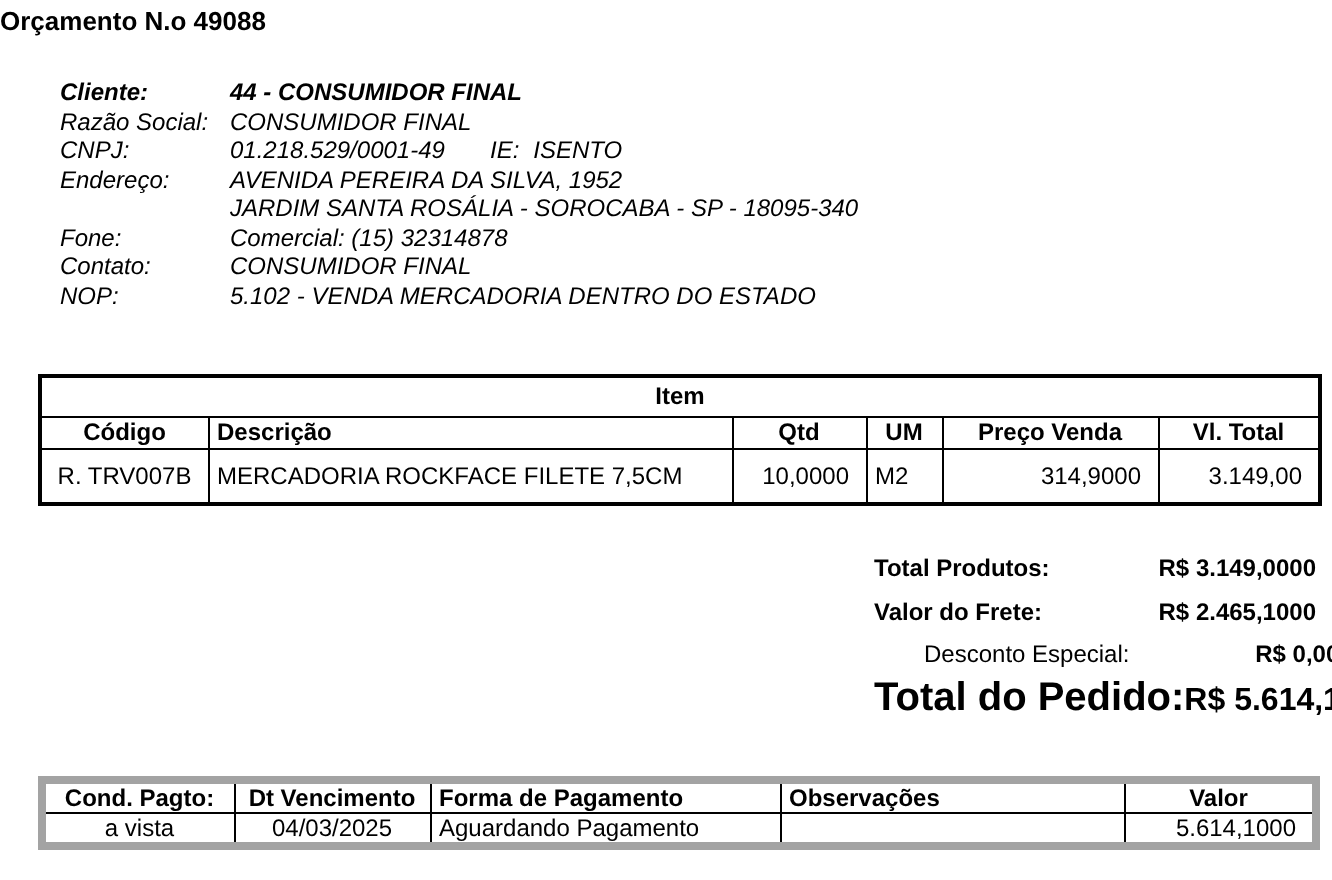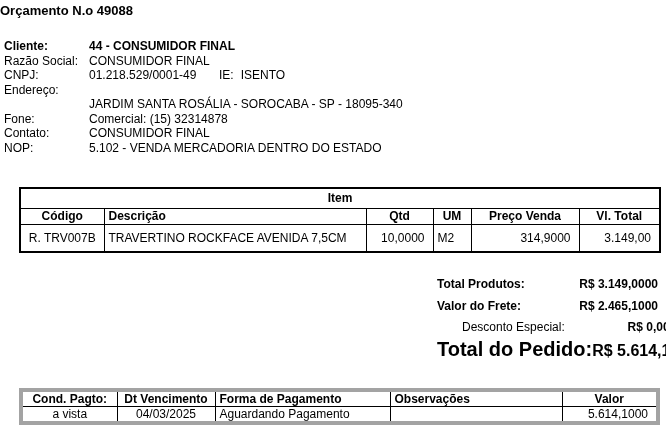--- a/index.html
+++ b/index.html
@@ -12,21 +12,21 @@
   }
   .page { position: relative; width: 666px; height: 440px; background: #fff; }
 
   
   .doc-title {
     position: absolute; top: 3px; left: 0; width: 666px;
     text-align: left; font-weight: bold; font-size: 13px;
   }
 
   
-  .client-info { position: absolute; top: 39px; left: 4px; width: 630px; }
+  .client-info { position: absolute; top: 39px; left: 30px; width: 630px; font-style: italic; }
   .client-row { display: flex; line-height: 14.5px; height: 14.5px; white-space: nowrap; }
   .client-label { display: inline-block; width: 85px; flex: 0 0 85px; }
   .client-value {}
   .client-row.bold .client-label, .client-row.bold .client-value { font-weight: bold; }
   .cnpj-value { display: inline-block; width: 130px; }
   .ie-label { display: inline-block; }
   .ie-value { display: inline-block; margin-left: 7px; }
 
   
   table { border-collapse: collapse; table-layout: fixed; background: #fff; }
@@ -77,20 +77,21 @@
       <span class="client-value">CONSUMIDOR FINAL</span>
     </div>
     <div class="client-row">
       <span class="client-label">CNPJ:</span>
       <span class="client-value">
         <span class="cnpj-value">01.218.529/0001-49</span><span class="ie-label">IE:</span><span class="ie-value">ISENTO</span>
       </span>
     </div>
     <div class="client-row">
       <span class="client-label">Endereço:</span>
+      <span class="client-value">AVENIDA PEREIRA DA SILVA, 1952</span>
     </div>
     <div class="client-row">
       <span class="client-label"></span>
       <span class="client-value">JARDIM SANTA ROSÁLIA - SOROCABA - SP - 18095-340</span>
     </div>
     <div class="client-row">
       <span class="client-label">Fone:</span>
       <span class="client-value">Comercial: (15) 32314878</span>
     </div>
     <div class="client-row">
@@ -119,21 +120,21 @@
     <tr class="row-head">
       <th class="ac">Código</th>
       <th class="al">Descrição</th>
       <th class="ac">Qtd</th>
       <th class="ac">UM</th>
       <th class="ac">Preço Venda</th>
       <th class="ac">Vl. Total</th>
     </tr>
     <tr class="row-data">
       <td class="ac">R. TRV007B</td>
-      <td class="al">TRAVERTINO ROCKFACE AVENIDA 7,5CM</td>
+      <td class="al">MERCADORIA ROCKFACE FILETE 7,5CM</td>
       <td class="ar">10,0000</td>
       <td class="al">M2</td>
       <td class="ar">314,9000</td>
       <td class="ar">3.149,00</td>
     </tr>
   </tbody>
     </table>
 
   <div class="totals">
     <div class="totals-row r0">

